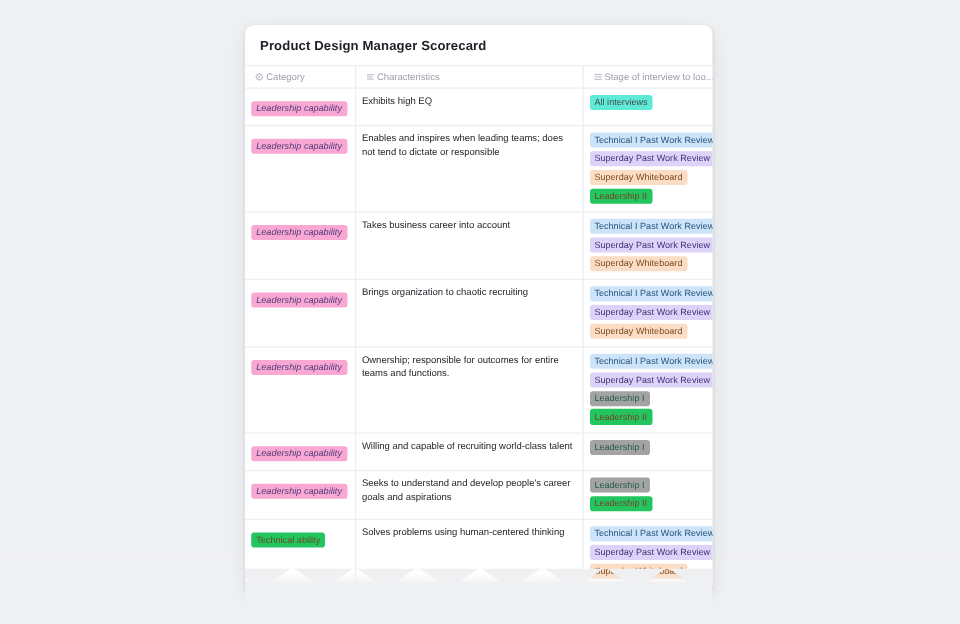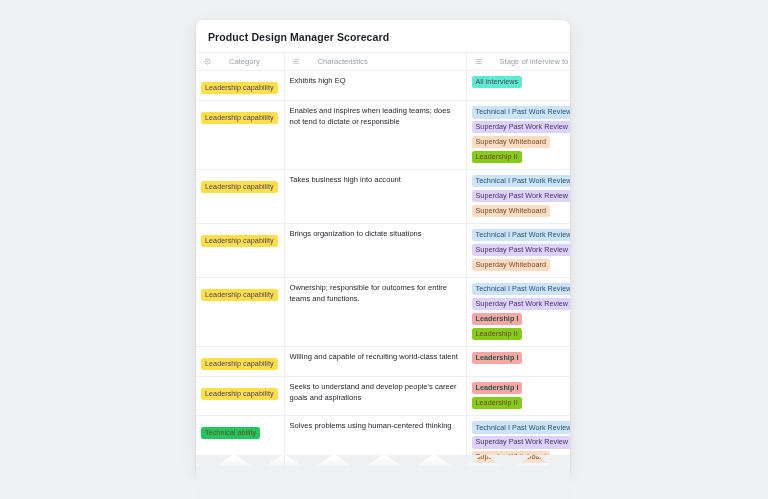--- a/index.html
+++ b/index.html
@@ -54,21 +54,21 @@
     padding: 4px 6px 4px 8px;
     border-top: 1px solid #eceef0;
     border-bottom: 1px solid #eceef0;
     border-right: 1px solid #eceef0;
     background: #fff;
     white-space: nowrap;
     vertical-align: middle;
     height: 15px;
   }
   thead th:last-child { border-right: none; }
-  .hd { display: flex; align-items: center; gap: 18px; }
+  .hd { display: flex; align-items: center; gap: 2px; }
   .hicon {
     display: inline-block;
     width: 7px; height: 7px;
     flex: 0 0 auto;
     position: relative;
     color: #b0b4bc;
   }
   .hicon svg { display: block; width: 7px; height: 7px; }
 
   tbody td {
@@ -93,28 +93,28 @@
     line-height: 1.05;
     padding: 2.2px 4px 2.6px 4px;
     border-radius: 2.5px;
     white-space: nowrap;
     letter-spacing: .05px;
   }
   .stagecell .tag { display: block; margin-bottom: 2.5px; width: fit-content; }
   .stagecell .tag:last-child { margin-bottom: 0; }
 
   
-  .t-purple  { background: #fde047; color: #4c3875; }
+  .t-purple  { background: #f9a8d4; color: #4c3875; font-style: italic; }
   .t-peach   { background: #22c55e; color: #6b4a21; }
   .t-grey    { background: #5eead4; color: #44474d; }
   .t-blue    { background: #cde3f7; color: #23527e; }
   .t-violet  { background: #ddd2f7; color: #412e78; text-align: right; }
   .t-orange  { background: #fbdcc4; color: #7a4a1c; }
-  .t-teal    { background: #fca5a5; color: #1f5a4a; font-weight: bold; }
-  .t-salmon  { background: #84cc16; color: #7b3d29; }
+  .t-teal    { background: #a3a3a3; color: #1f5a4a; }
+  .t-salmon  { background: #22c55e; color: #7b3d29; }
 
   
   .torn {
     position: absolute;
     left: 196px;
     top: 455px;
     width: 374px;
     height: 30px;
     overflow: hidden;
     pointer-events: none;
@@ -209,32 +209,32 @@
             <td class="stagecell">
               <span class="tag t-blue">Technical I Past Work Review</span>
               <span class="tag t-violet">Superday Past Work Review</span>
               <span class="tag t-orange">Superday Whiteboard</span>
               <span class="tag t-salmon">Leadership II</span>
             </td>
           </tr>
           <tr>
             <td><span class="tag t-purple">Leadership capability</span></td>
             <td>
-              <div class="charText">Takes business high into account</div>
-            </td>
-            <td class="stagecell">
-              <span class="tag t-blue">Technical I Past Work Review</span>
-              <span class="tag t-violet">Superday Past Work Review</span>
-              <span class="tag t-orange">Superday Whiteboard</span>
-            </td>
-          </tr>
-          <tr>
-            <td><span class="tag t-purple">Leadership capability</span></td>
-            <td>
-              <div class="charText">Brings organization to dictate situations</div>
+              <div class="charText">Takes business career into account</div>
+            </td>
+            <td class="stagecell">
+              <span class="tag t-blue">Technical I Past Work Review</span>
+              <span class="tag t-violet">Superday Past Work Review</span>
+              <span class="tag t-orange">Superday Whiteboard</span>
+            </td>
+          </tr>
+          <tr>
+            <td><span class="tag t-purple">Leadership capability</span></td>
+            <td>
+              <div class="charText">Brings organization to chaotic recruiting</div>
             </td>
             <td class="stagecell">
               <span class="tag t-blue">Technical I Past Work Review</span>
               <span class="tag t-violet">Superday Past Work Review</span>
               <span class="tag t-orange">Superday Whiteboard</span>
             </td>
           </tr>
           <tr>
             <td><span class="tag t-purple">Leadership capability</span></td>
             <td>

